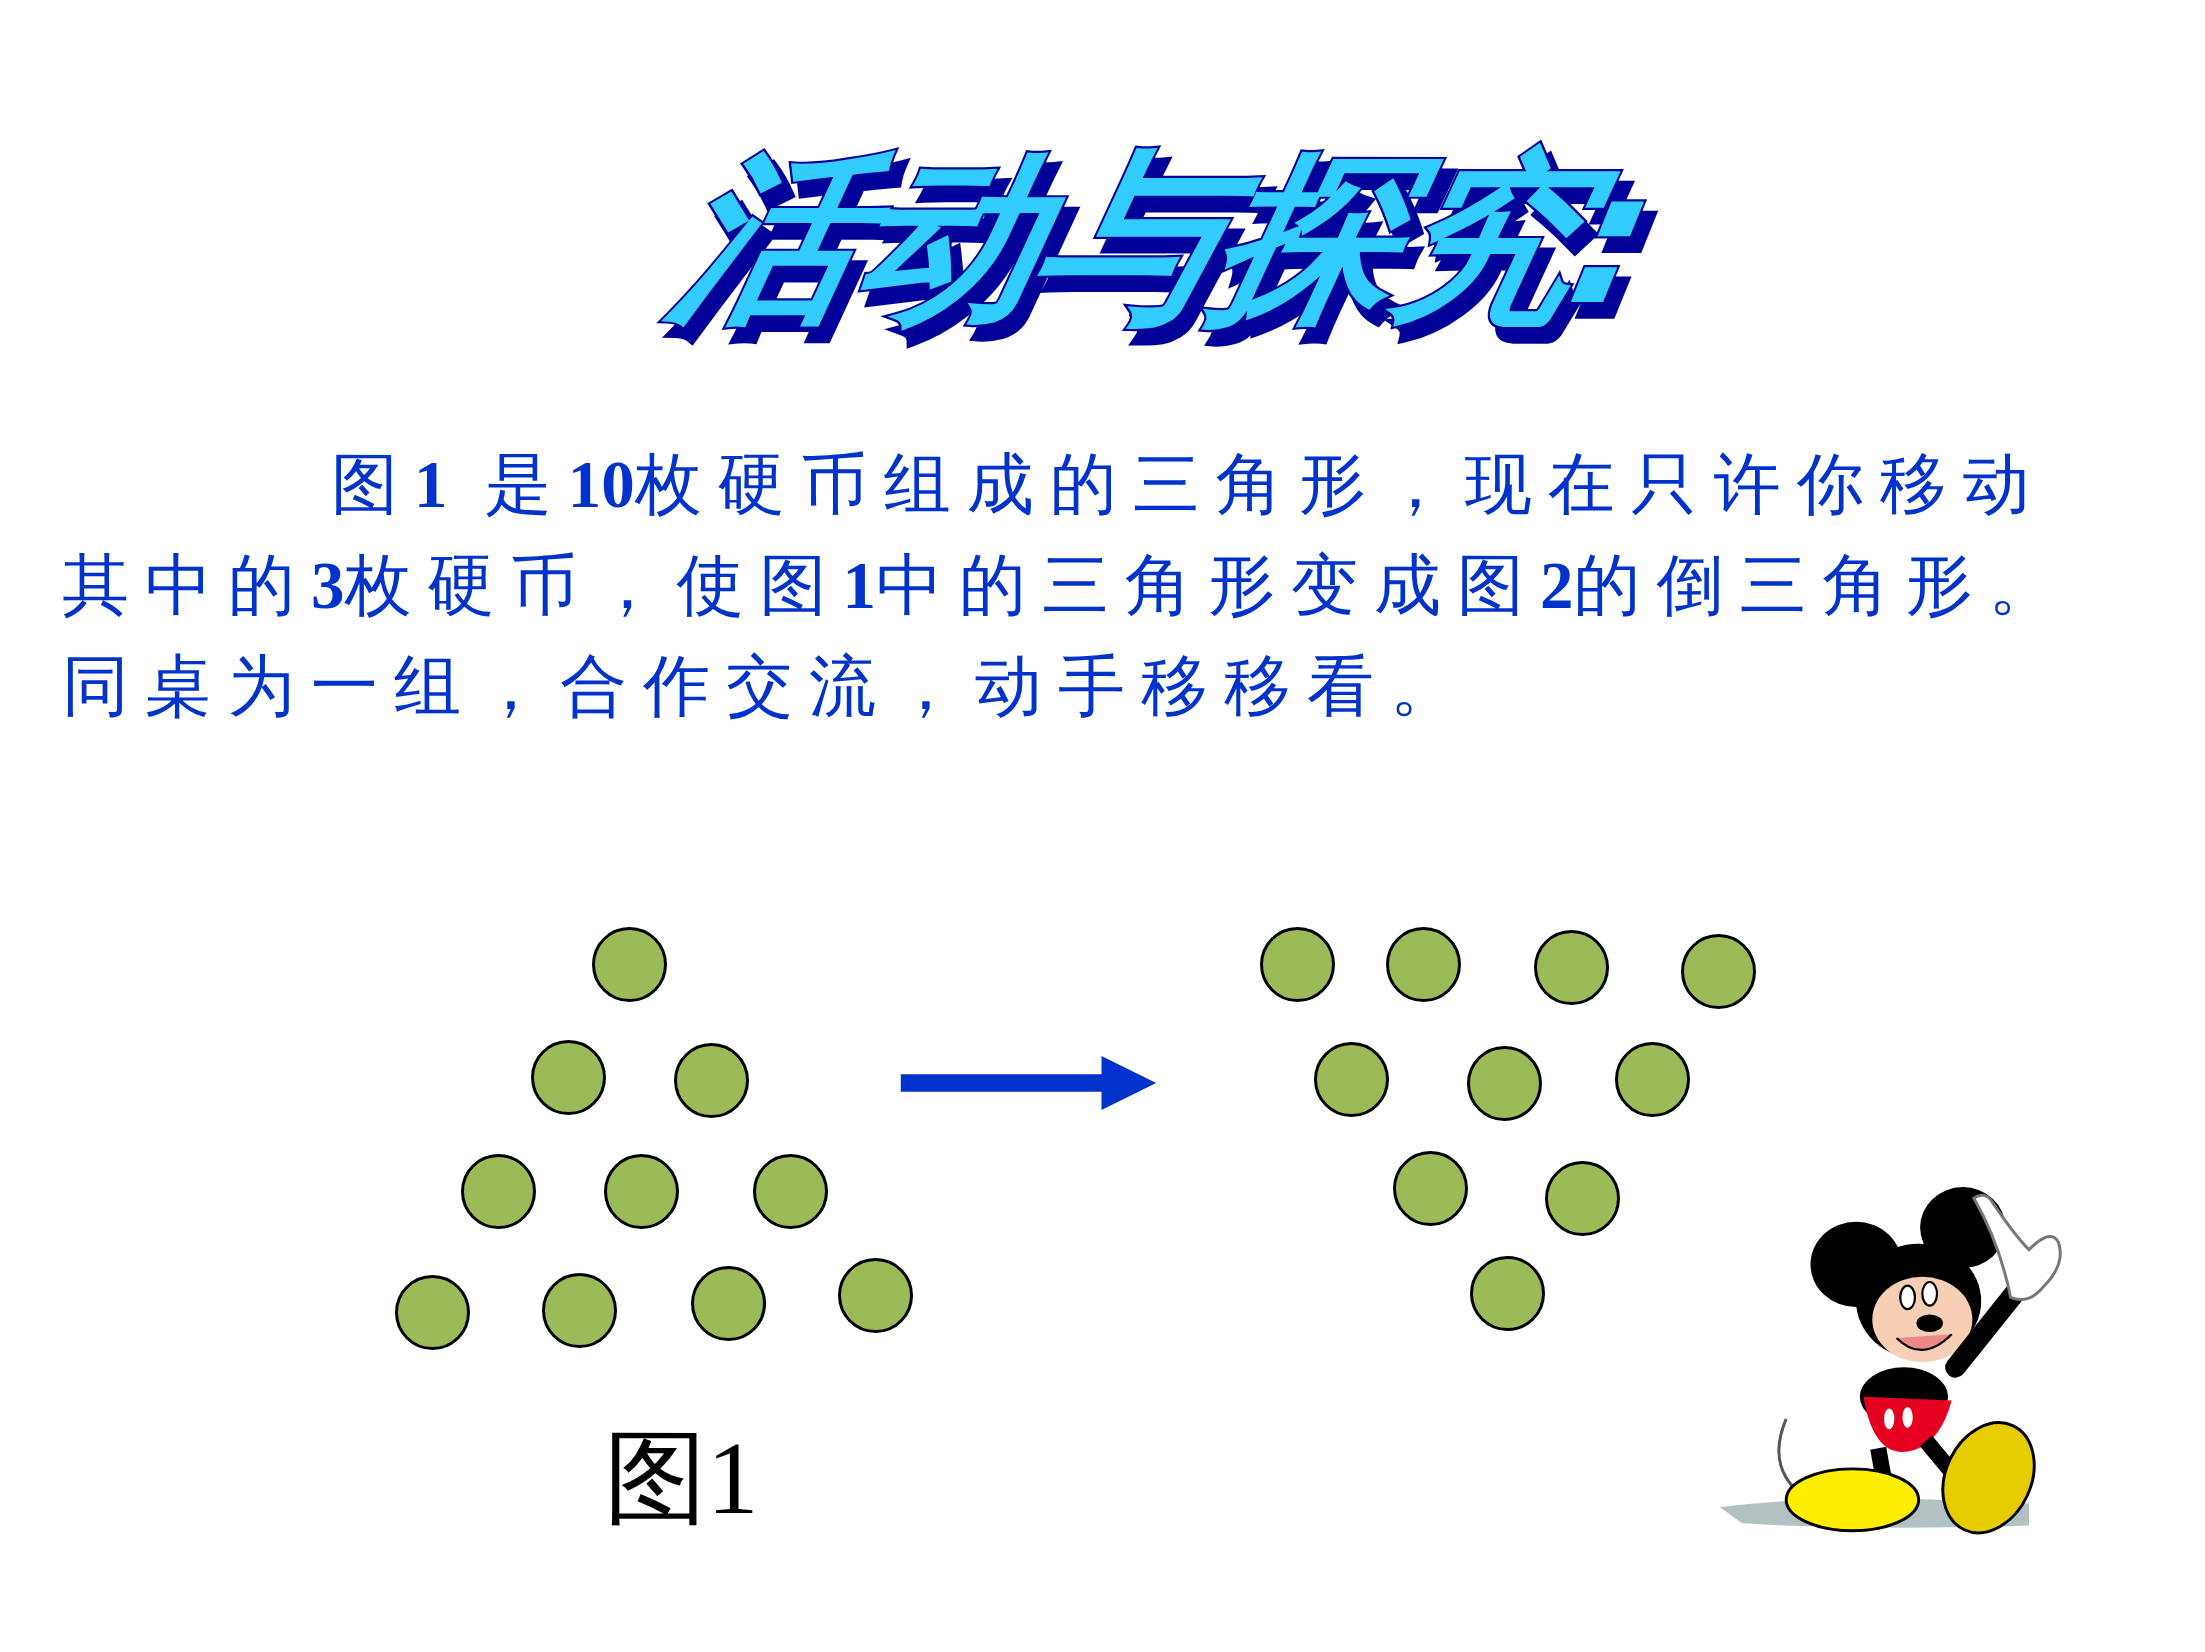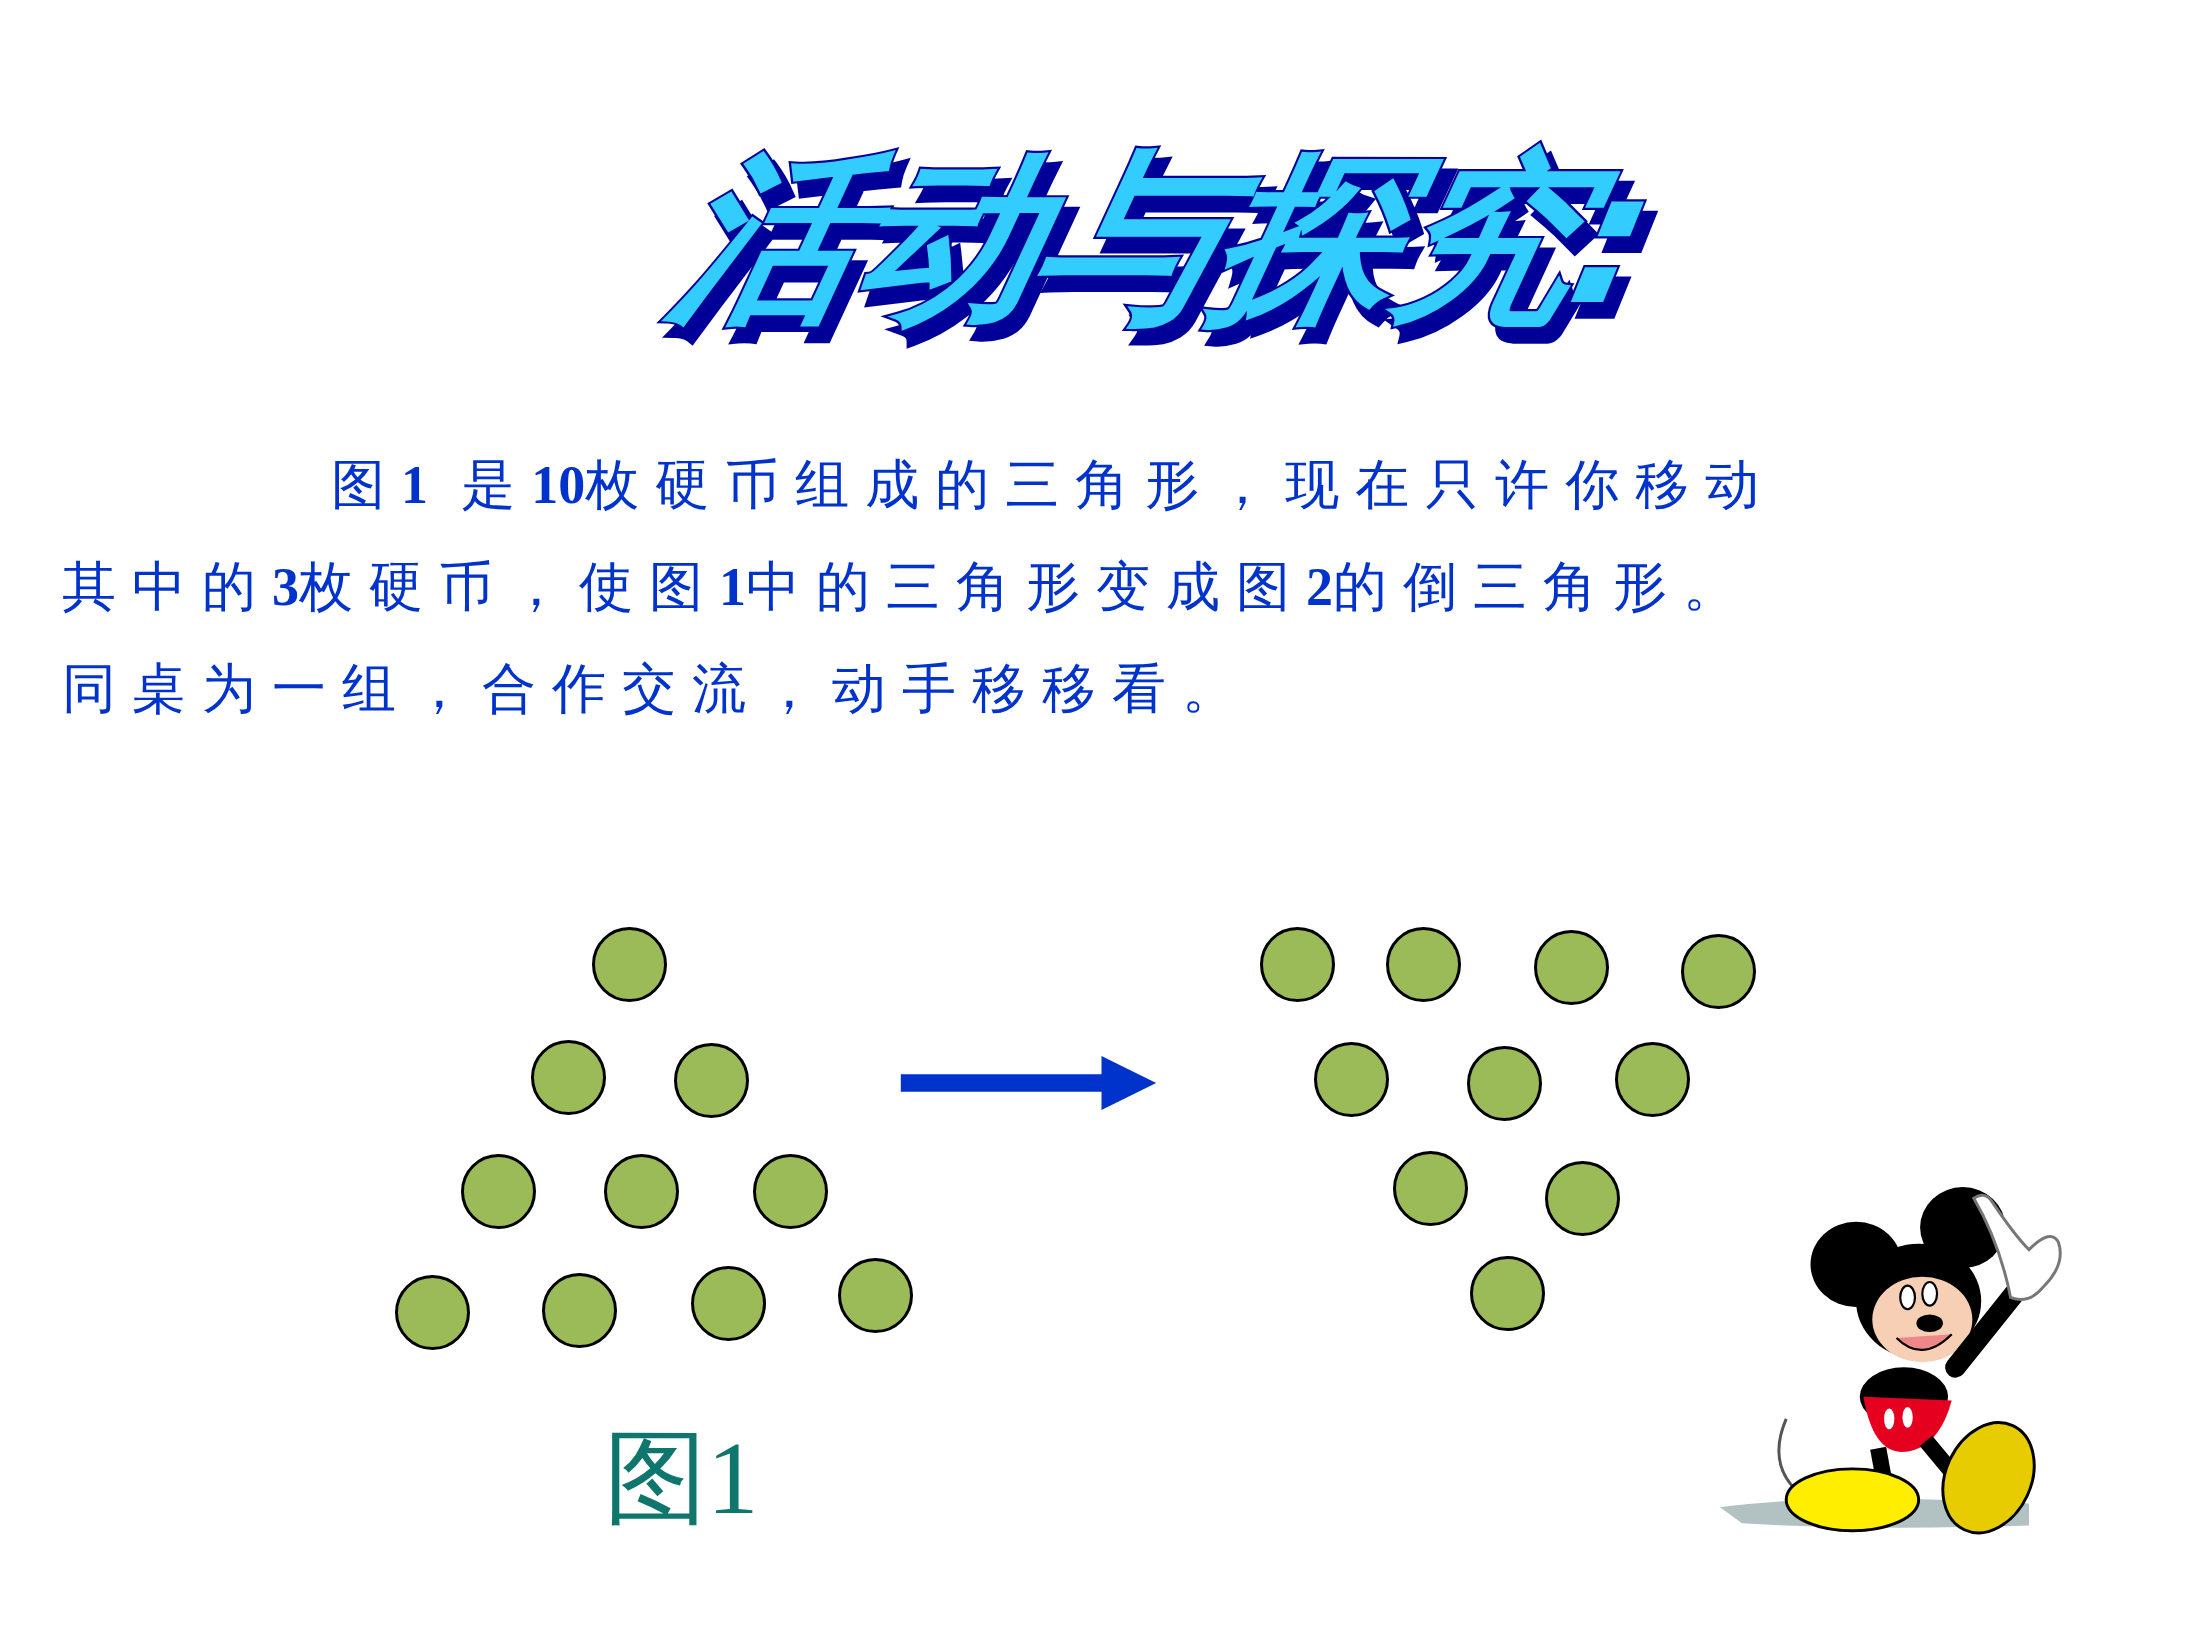--- a/index.html
+++ b/index.html
@@ -8,36 +8,36 @@
   .slide { position: absolute; left: 0; top: 0; width: 2205px; height: 1652px; background: #ffffff; }
 
   
   .title-wrap { position: absolute; left: 662px; top: 81px; width: 860px; height: 287px; }
   .title-wrap svg { width: 100%; height: 100%; overflow: visible; }
   .title-text { font-family: "DejaVu Sans", sans-serif; font-weight: bold; font-style: italic;
                 font-size: 250px; letter-spacing: -6px; }
 
   
   .body-text { position: absolute; left: 62px; top: 434px; width: 2132px;
-               color: #0033cc; font-size: 54px; line-height: 101px; letter-spacing: 16px;
+               color: #0033cc; font-size: 67px; line-height: 101px; letter-spacing: 16px;
                font-family: "DejaVu Serif", "Liberation Serif", serif; }
   .body-line { white-space: nowrap; display: block; }
   .body-line.indent { padding-left: 269px; }
   .num { font-family: "Liberation Serif", serif; font-weight: bold; letter-spacing: 0; }
 
   
   .coin { position: absolute; width: 69px; height: 69px; border-radius: 50%;
           background: #9bbb59; border: 3.7px solid #000000; box-sizing: content-box;
           transform: translate(-38px, -38px); }
 
   
   .arrow { position: absolute; left: 900px; top: 1056px; width: 257px; height: 54px; }
 
   
-  .fig-label { position: absolute; color: #0f766e; font-size: 103px; line-height: 110px;
+  .fig-label { position: absolute; color: #000000; font-size: 103px; line-height: 110px;
                font-family: "DejaVu Serif", "Liberation Serif", serif; white-space: nowrap; }
   .fig-label .n { font-family: "Liberation Serif", serif; }
 
   
   .mascot { position: absolute; left: 1720px; top: 1176px; width: 412px; height: 368px; }
 </style>
 </head>
 <body>
 
 <div class="slide">

